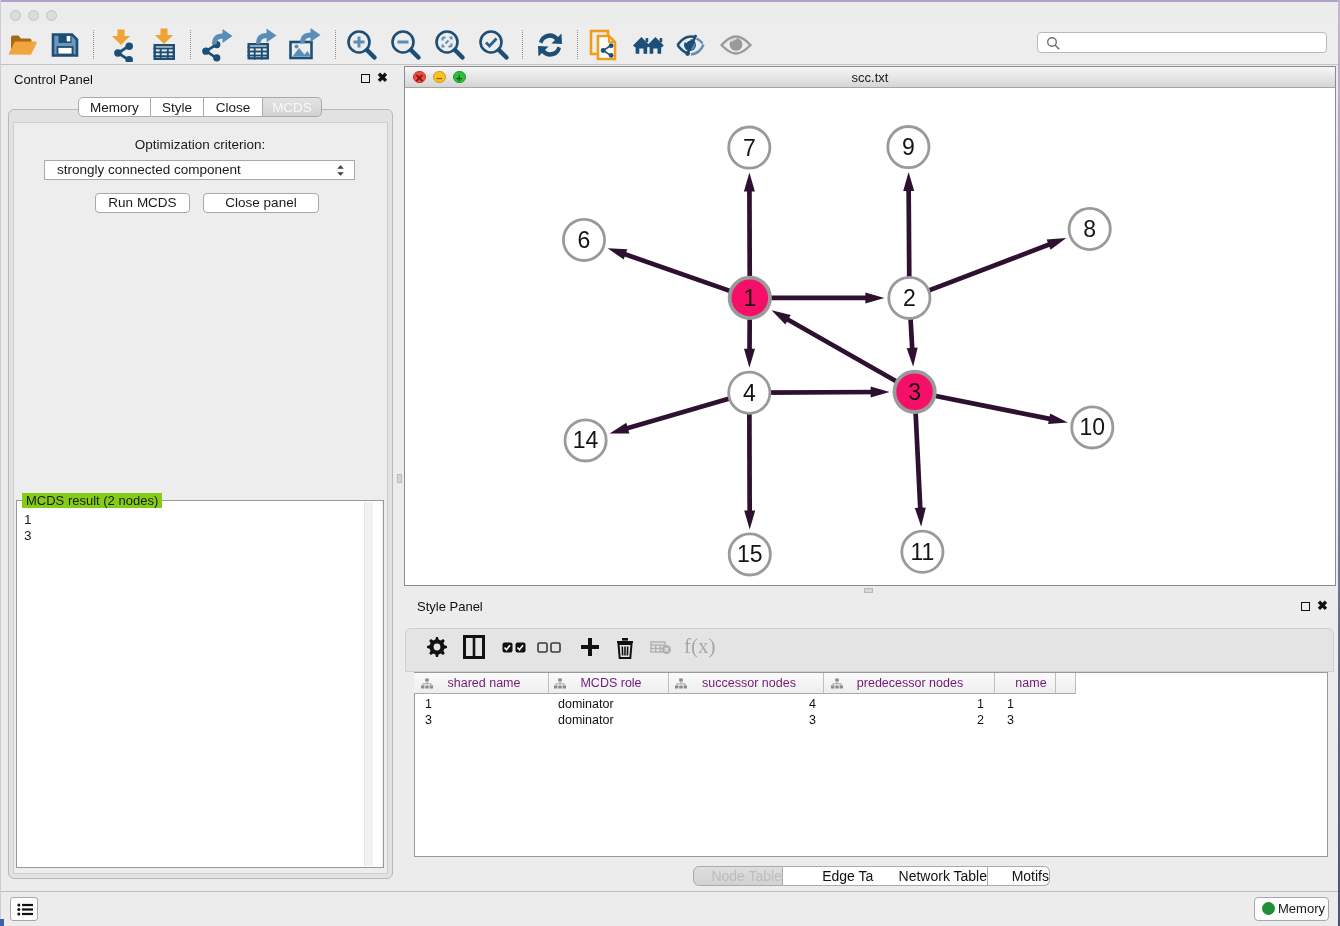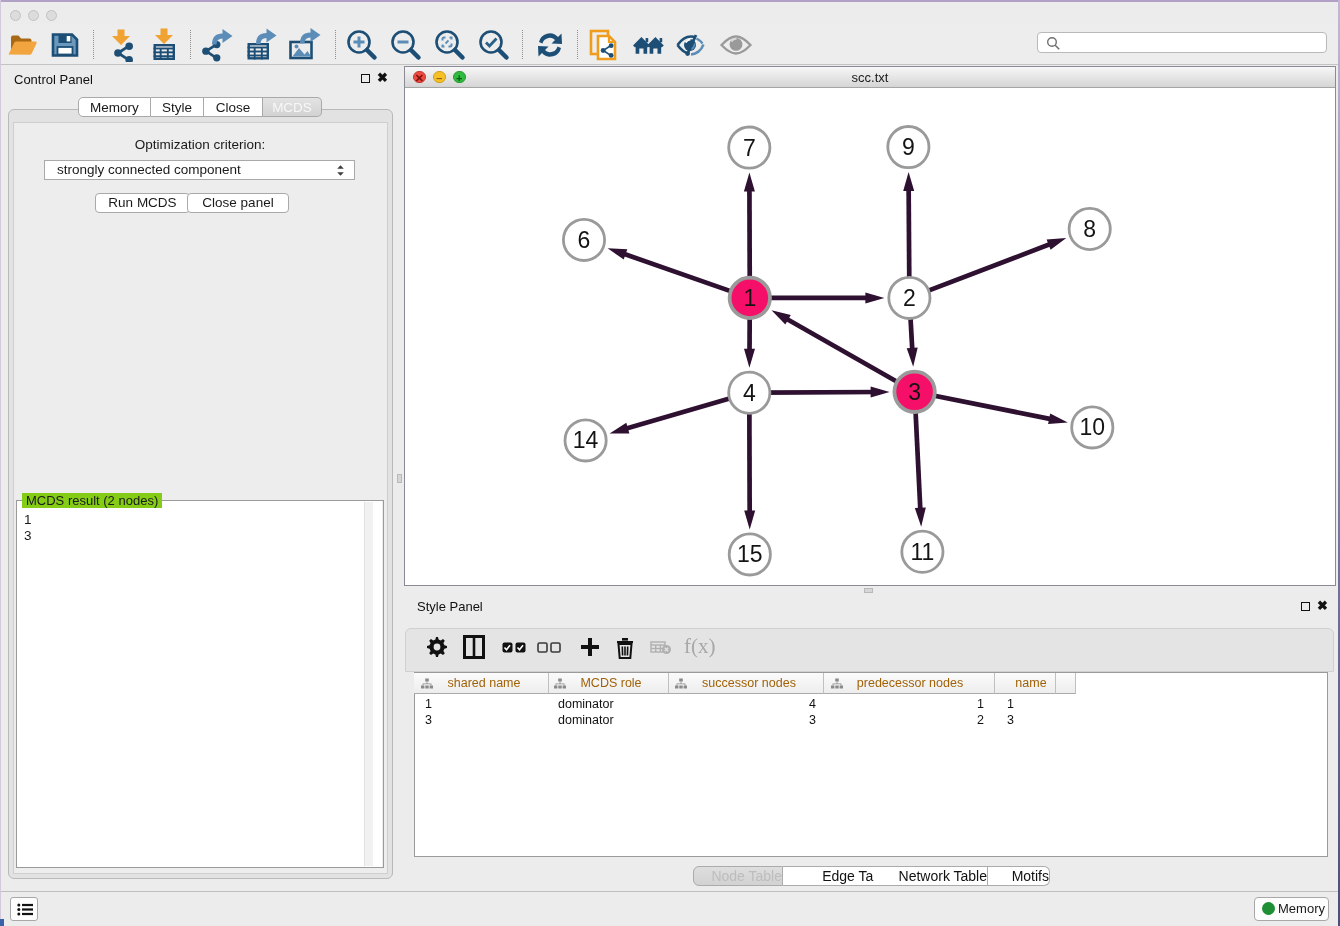--- a/index.html
+++ b/index.html
@@ -35,21 +35,21 @@
 
 #grip-v{position:absolute;left:397px;top:474px;width:5px;height:9px;background:#d6d6d6;border:1px solid #b9b9b9}
 #grip-h{position:absolute;left:864px;top:588px;width:9px;height:5px;background:#d6d6d6;border:1px solid #b9b9b9}
 
 #tp-title{position:absolute;left:417px;top:599px;font-size:13px;color:#111}
 #tp-float{position:absolute;left:1301px;top:602px;width:9px;height:9px;border:1.5px solid #111}
 #tp-close{position:absolute;left:1317px;top:598px;font-size:13px;font-weight:bold;color:#111}
 #tp-strip{position:absolute;left:405px;top:628px;width:929px;height:44px;background:#e4e4e4;border:1px solid #d0d0d0;border-radius:6px 6px 0 0}
 #tp-table{position:absolute;left:414px;top:672px;width:914px;height:185px;background:#fff;border:1px solid #9a9a9a}
 .th{position:absolute;top:0;height:21px;background:linear-gradient(#fbfbfb,#ededed);border-right:1px solid #c0c0c0;border-bottom:1px solid #ababab}
-.thlab{position:absolute;top:3px;font-size:12.5px;color:#a16207;text-align:center}
+.thlab{position:absolute;top:3px;font-size:12.5px;color:#701a75;text-align:center}
 .td{position:absolute;font-size:12.5px;color:#111}
 
 .btab{position:absolute;top:866px;height:20px;background:#fff;border:1px solid #ababab;border-left:none;font-size:14px;text-align:right;color:#111;line-height:19px}
 
 #statusline{position:absolute;left:0;top:891px;width:1340px;height:0;border-top:1px solid #bfbfbf}
 #listbtn{position:absolute;left:10px;top:897px;width:28px;height:24px;background:#fdfdfd;border:1px solid #a8a8a8;border-radius:3px}
 #membtn{position:absolute;left:1254px;top:897px;width:75px;height:24px;background:#fdfdfd;border:1px solid #a8a8a8;border-radius:4px;font-size:13px;line-height:22px;text-align:center;padding-left:20px}
 #memdot{position:absolute;left:1262px;top:902px;width:13px;height:13px;border-radius:50%;background:#1e8f34}
 </style></head>
 <body>
@@ -216,21 +216,21 @@
 <div class="cptab" style="left:151px;width:53px">Style</div>
 <div class="cptab" style="left:204px;width:59px">Close</div>
 <div class="cptab" style="left:263px;width:59px;border-radius:0 5px 5px 0;background:linear-gradient(#e3e3e3,#d2d2d2);color:#f8f8f8">MCDS</div>
 <div id="opt-label">Optimization criterion:</div>
 <div id="opt-select">strongly connected component
  <svg width="9" height="13" style="position:absolute;right:9px;top:3px" viewBox="0 0 9 13">
       <path d="M1.2 4.8 L4.5 1.2 L7.8 4.8 Z M1.2 8.2 L4.5 11.8 L7.8 8.2 Z" fill="#3f3f3f"></path>
     </svg>
 </div>
 <div class="cpbtn" style="left:95px;width:95px">Run MCDS</div>
-<div class="cpbtn" style="left:187px;width:102px">Close panel</div>
+<div class="cpbtn" style="left:203px;width:116px">Close panel</div>
 <div id="mcds-fs"></div>
 <div id="mcds-white"></div>
 <div id="mcds-sb"></div>
 <div id="mcds-label">MCDS result (2 nodes)</div>
 <div style="position:absolute;left:24px;top:512px;font-size:13.5px">1</div>
 <div style="position:absolute;left:24px;top:528px;font-size:13.5px">3</div>
 <div id="scc">
  <div id="scc-tb">
   <span class="tl" style="left:8px;background:#ee4a41;border:1px solid #c33a32;color:#7c100a">✕</span>
   <span class="tl" style="left:28px;background:#f7c125;border:1px solid #d2a01a;color:#8d5e10">–</span>

